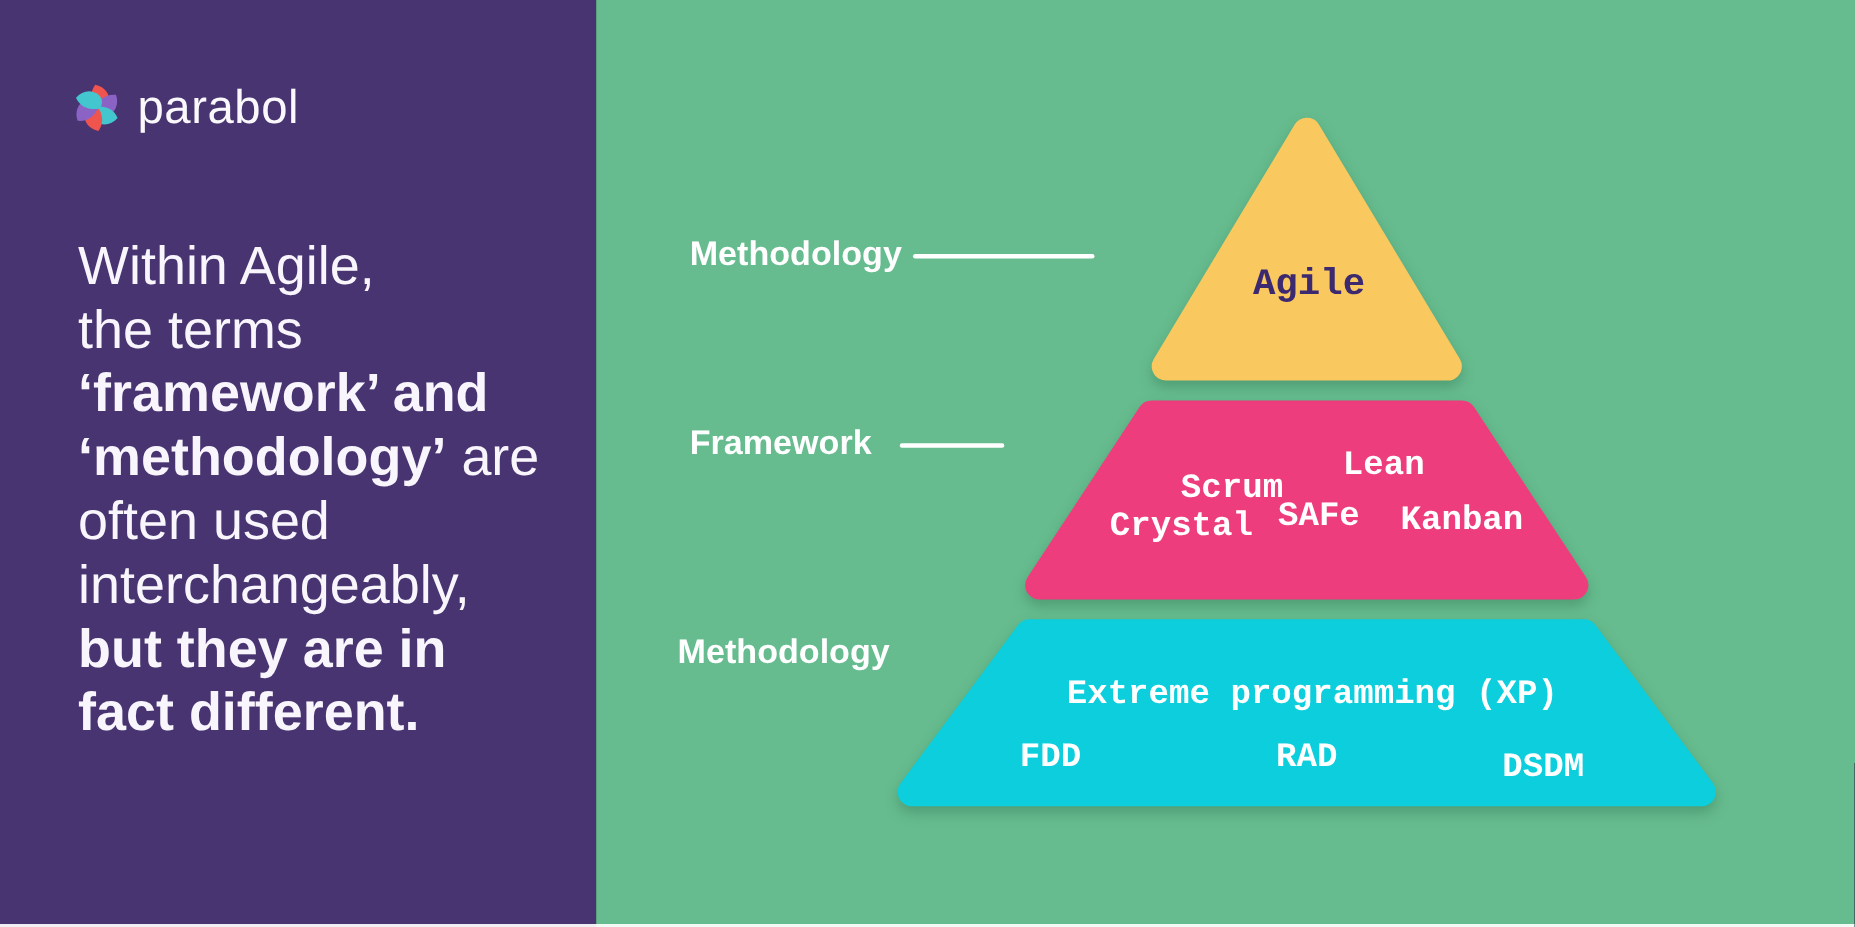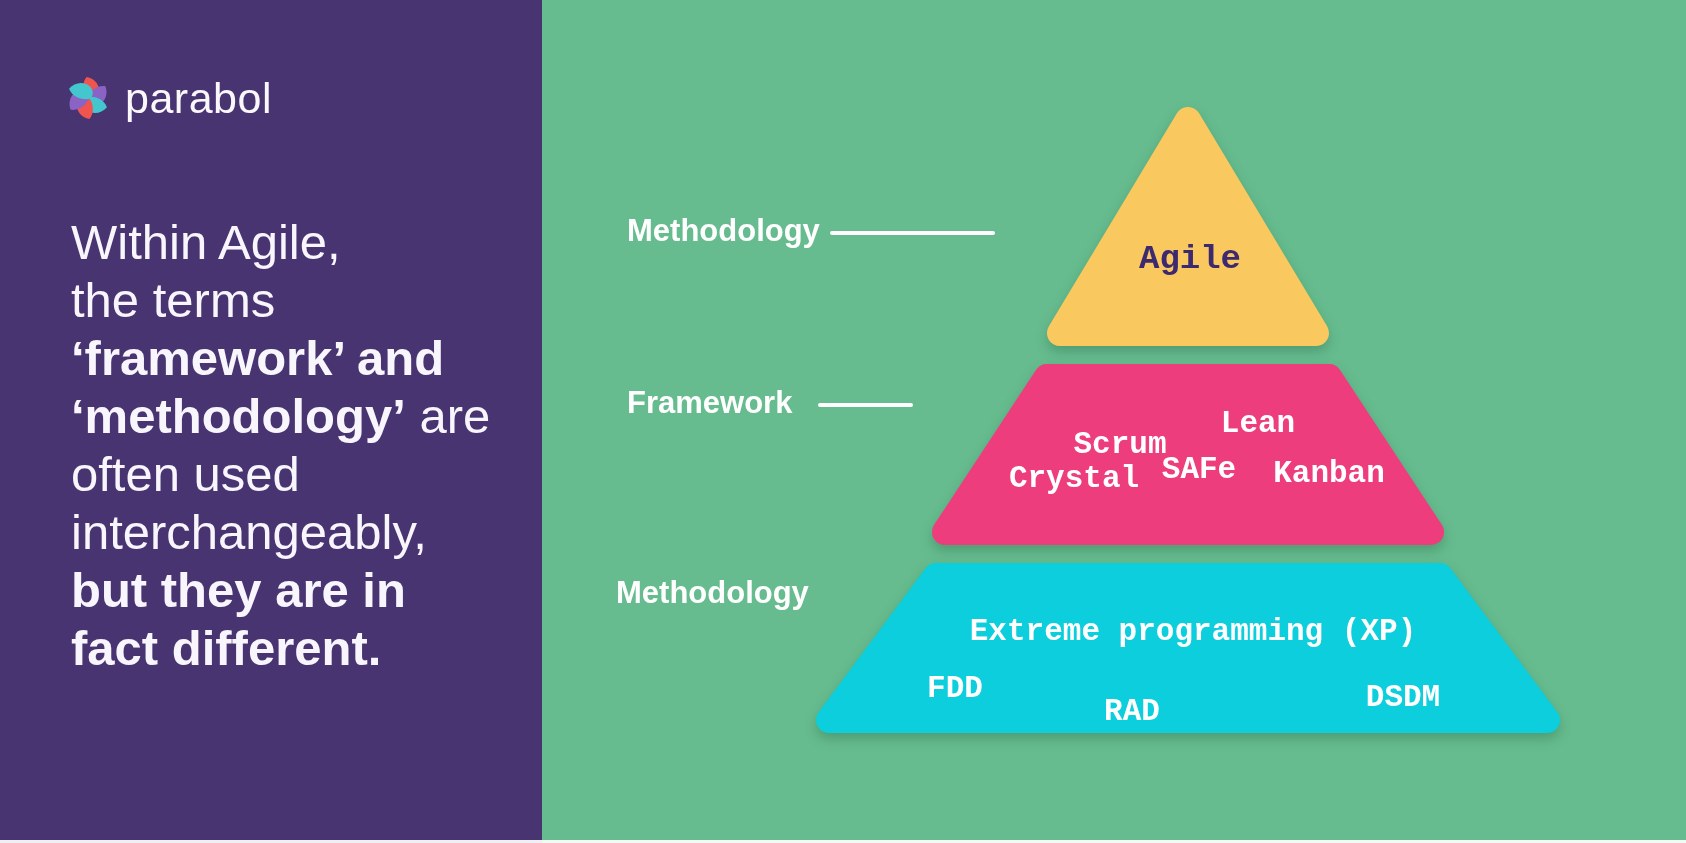--- a/index.html
+++ b/index.html
@@ -37,21 +37,21 @@
   .pyr-text{position:absolute;transform:translateX(-50%);font-weight:700;color:#FFFFFF;
     font-size:31px;white-space:nowrap;font-family:Liberation Mono, monospace;}
   .t-agile{left:1190px;top:240px;font-size:34px;color:#3C2970;}
   .t-scrum{left:1120px;top:427px;}
   .t-lean{left:1258px;top:406px;}
   .t-crystal{left:1074px;top:461px;}
   .t-safe{left:1199px;top:452px;}
   .t-kanban{left:1329px;top:456px;}
   .t-xp{left:1193px;top:614px;}
   .t-fdd{left:955px;top:671px;}
-  .t-rad{left:1132px;top:671px;margin-top:23px;}
+  .t-rad{left:1188px;top:671px;}
   .t-dsdm{left:1403px;top:680px;}
 
   .bottom-line{position:absolute;left:0;bottom:0;width:1686px;height:3px;background:#FFFFFF;opacity:.92;}
 </style>
 </head>
 <body>
 
 <div class="canvas">
 
   <div class="left-panel">

